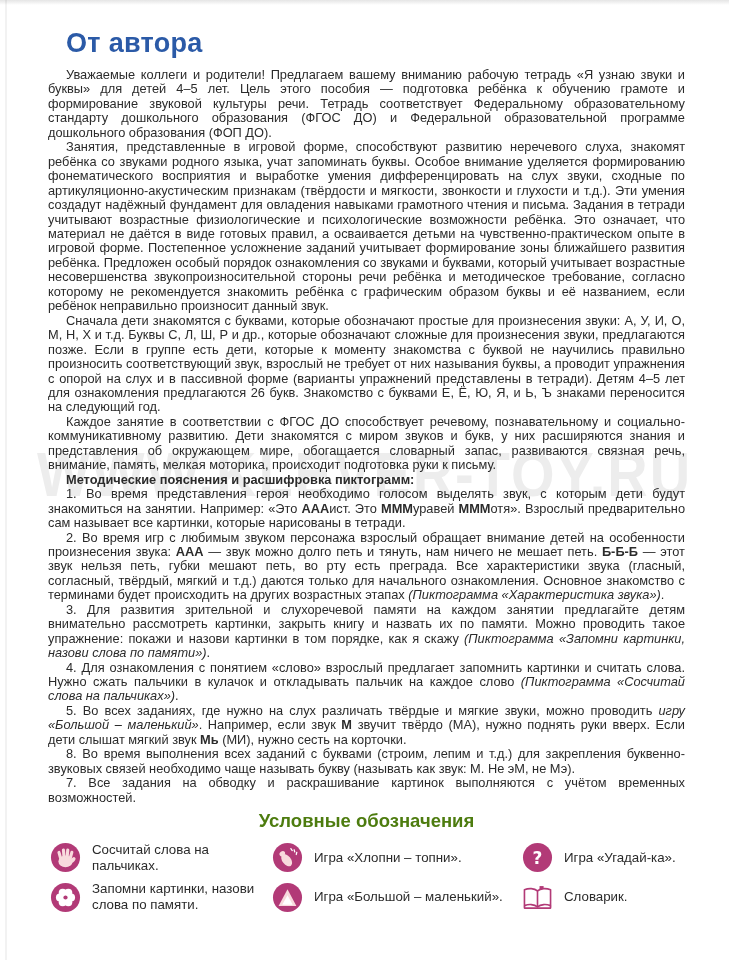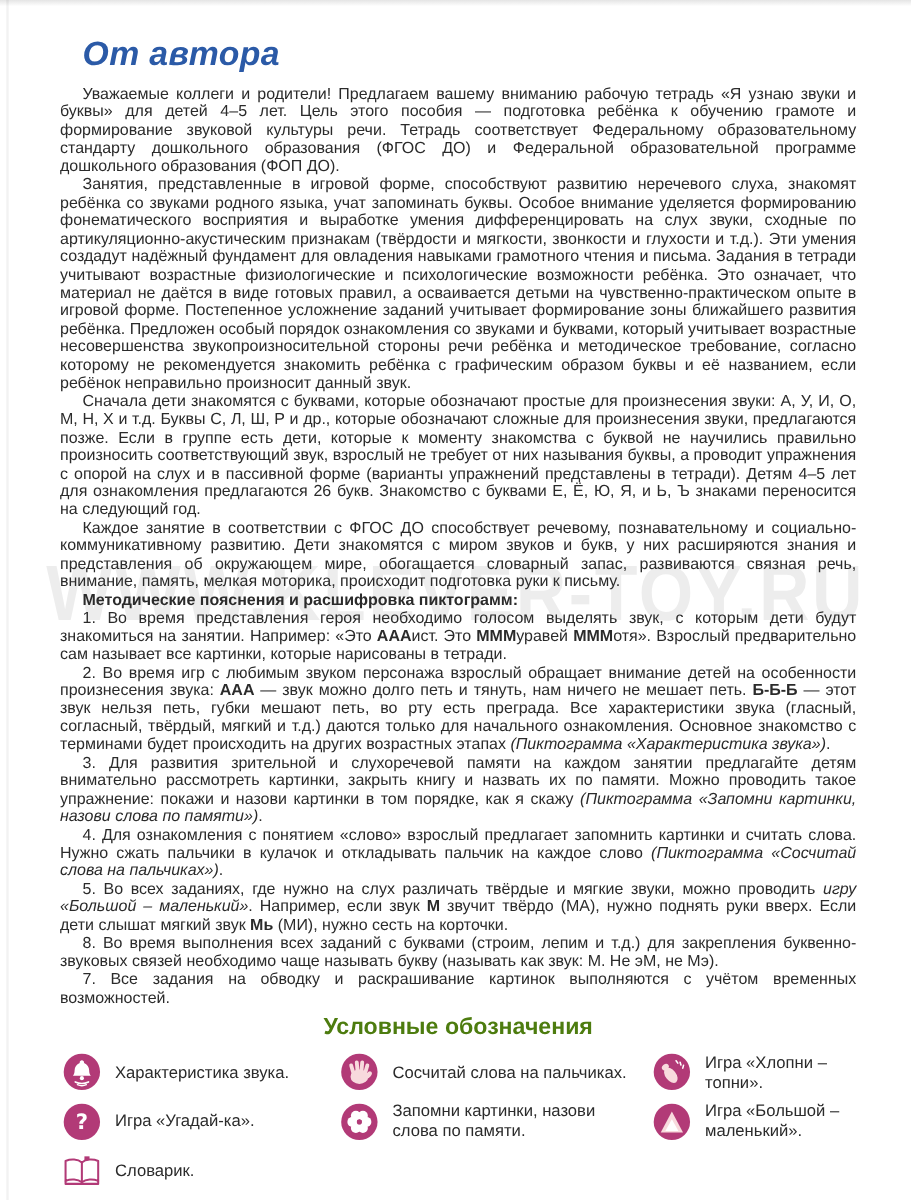--- a/index.html
+++ b/index.html
@@ -10,21 +10,21 @@
   .scan-edge-top{position:absolute;top:0;left:0;right:0;height:5px;
     background:linear-gradient(#cfcfcf,rgba(255,255,255,0));opacity:.55;}
   .scan-edge-left{position:absolute;left:5px;top:0;bottom:0;width:2px;background:rgba(0,0,0,.05);}
   .watermark{
     position:absolute;top:442px;left:0;width:729px;text-align:center;
     font-size:56px;font-weight:bold;letter-spacing:2px;white-space:nowrap;
     color:rgba(125,125,125,.14);transform:scaleY(1.12);z-index:0;user-select:none;
   }
   .content{position:absolute;left:48px;top:28px;width:637px;z-index:1;}
   .page-title{
-    margin:0 0 9px 18px;font-size:27px;font-weight:bold;color:#2b5aa7;letter-spacing:.3px;font-style:italic;
+    margin:0 0 9px 18px;font-size:27px;font-weight:bold;color:#2b5aa7;letter-spacing:.3px;
   }
   .body-text{text-align:justify;}
   .para{margin:0;text-indent:18px;font-size:12.8px;line-height:14.45px;}
   .para .b{font-weight:bold;}
   .para .i{font-style:italic;}
   .legend{margin-top:5px;}
   .legend-title{
     text-align:center;font-size:18.5px;font-weight:bold;color:#4d7c0f;margin:2px 0 10px 0;
   }
   .legend-grid{
@@ -56,32 +56,20 @@
       <p class="para"><span>3. Для развития зрительной и слухоречевой памяти на каждом занятии предлагайте детям внимательно рассмотреть картинки, закрыть книгу и назвать их по памяти. Можно проводить такое упражнение: покажи и назови картинки в том порядке, как я скажу </span><span class="i">(Пиктограмма «Запомни картинки, назови слова по памяти»)</span><span>.</span></p>
       <p class="para"><span>4. Для ознакомления с понятием «слово» взрослый предлагает запомнить картинки и считать слова. Нужно сжать пальчики в кулачок и откладывать пальчик на каждое слово </span><span class="i">(Пиктограмма «Сосчитай слова на пальчиках»)</span><span>.</span></p>
       <p class="para"><span>5. Во всех заданиях, где нужно на слух различать твёрдые и мягкие звуки, можно проводить </span><span class="i">игру «Большой – маленький»</span><span>. Например, если звук </span><span class="b">М</span><span> звучит твёрдо (МА), нужно поднять руки вверх. Если дети слышат мягкий звук </span><span class="b">Мь</span><span> (МИ), нужно сесть на корточки.</span></p>
       <p class="para"><span>8. Во время выполнения всех заданий с буквами (строим, лепим и т.д.) для закрепления буквенно-звуковых связей необходимо чаще называть букву (называть как звук: М. Не эМ, не Мэ).</span></p>
       <p class="para"><span>7. Все задания на обводку и раскрашивание картинок выполняются с учётом временных возможностей.</span></p>
     </div>
 
   <div class="legend">
     <div class="legend-title">Условные обозначения</div>
     <div class="legend-grid">
-        <div class="legend-item">
-          <span class="icon">
-            <svg width="31" height="31" viewBox="0 0 32 32">
-              <circle cx="16" cy="16" r="15" fill="#b23a77"></circle>
-              <path d="M16 6.3c1 0 1.8.8 1.8 1.8v.5c2.6 1 4.2 3.4 4.2 6.1 0 2.2.5 3.6 1.4 4.6H8.6c.9-1 1.4-2.4 1.4-4.6 0-2.7 1.6-5.1 4.2-6.1v-.5c0-1 .8-1.8 1.8-1.8z" fill="#fff"></path>
-              <circle cx="16" cy="21.2" r="1.7" fill="#fff"></circle>
-              <path d="M10.5 24.3q5.5 2.6 11 0" stroke="#fff" stroke-width="1.3" fill="none" stroke-linecap="round"></path>
-              <path d="M12.3 26.6q3.7 1.7 7.4 0" stroke="#fff" stroke-width="1.2" fill="none" stroke-linecap="round"></path>
-            </svg>
-          </span>
-          <span class="label">Характеристика звука.</span>
-        </div>
         <div class="legend-item">
           <span class="icon">
             <svg width="31" height="31" viewBox="0 0 32 32">
               <circle cx="16" cy="16" r="15" fill="#b23a77"></circle>
               <g fill="#f8dadd">
                 <rect x="8.3" y="9" width="3.2" height="9.5" rx="1.6" transform="rotate(-16 10 13)"></rect>
                 <rect x="12.5" y="6.6" width="3.2" height="10.5" rx="1.6" transform="rotate(-5 14 11)"></rect>
                 <rect x="16.5" y="6.6" width="3.2" height="10.5" rx="1.6" transform="rotate(5 18 11)"></rect>
                 <rect x="20.3" y="9" width="3.2" height="9.5" rx="1.6" transform="rotate(16 22 13)"></rect>
                 <ellipse cx="16" cy="20" rx="7.3" ry="6"></ellipse>

